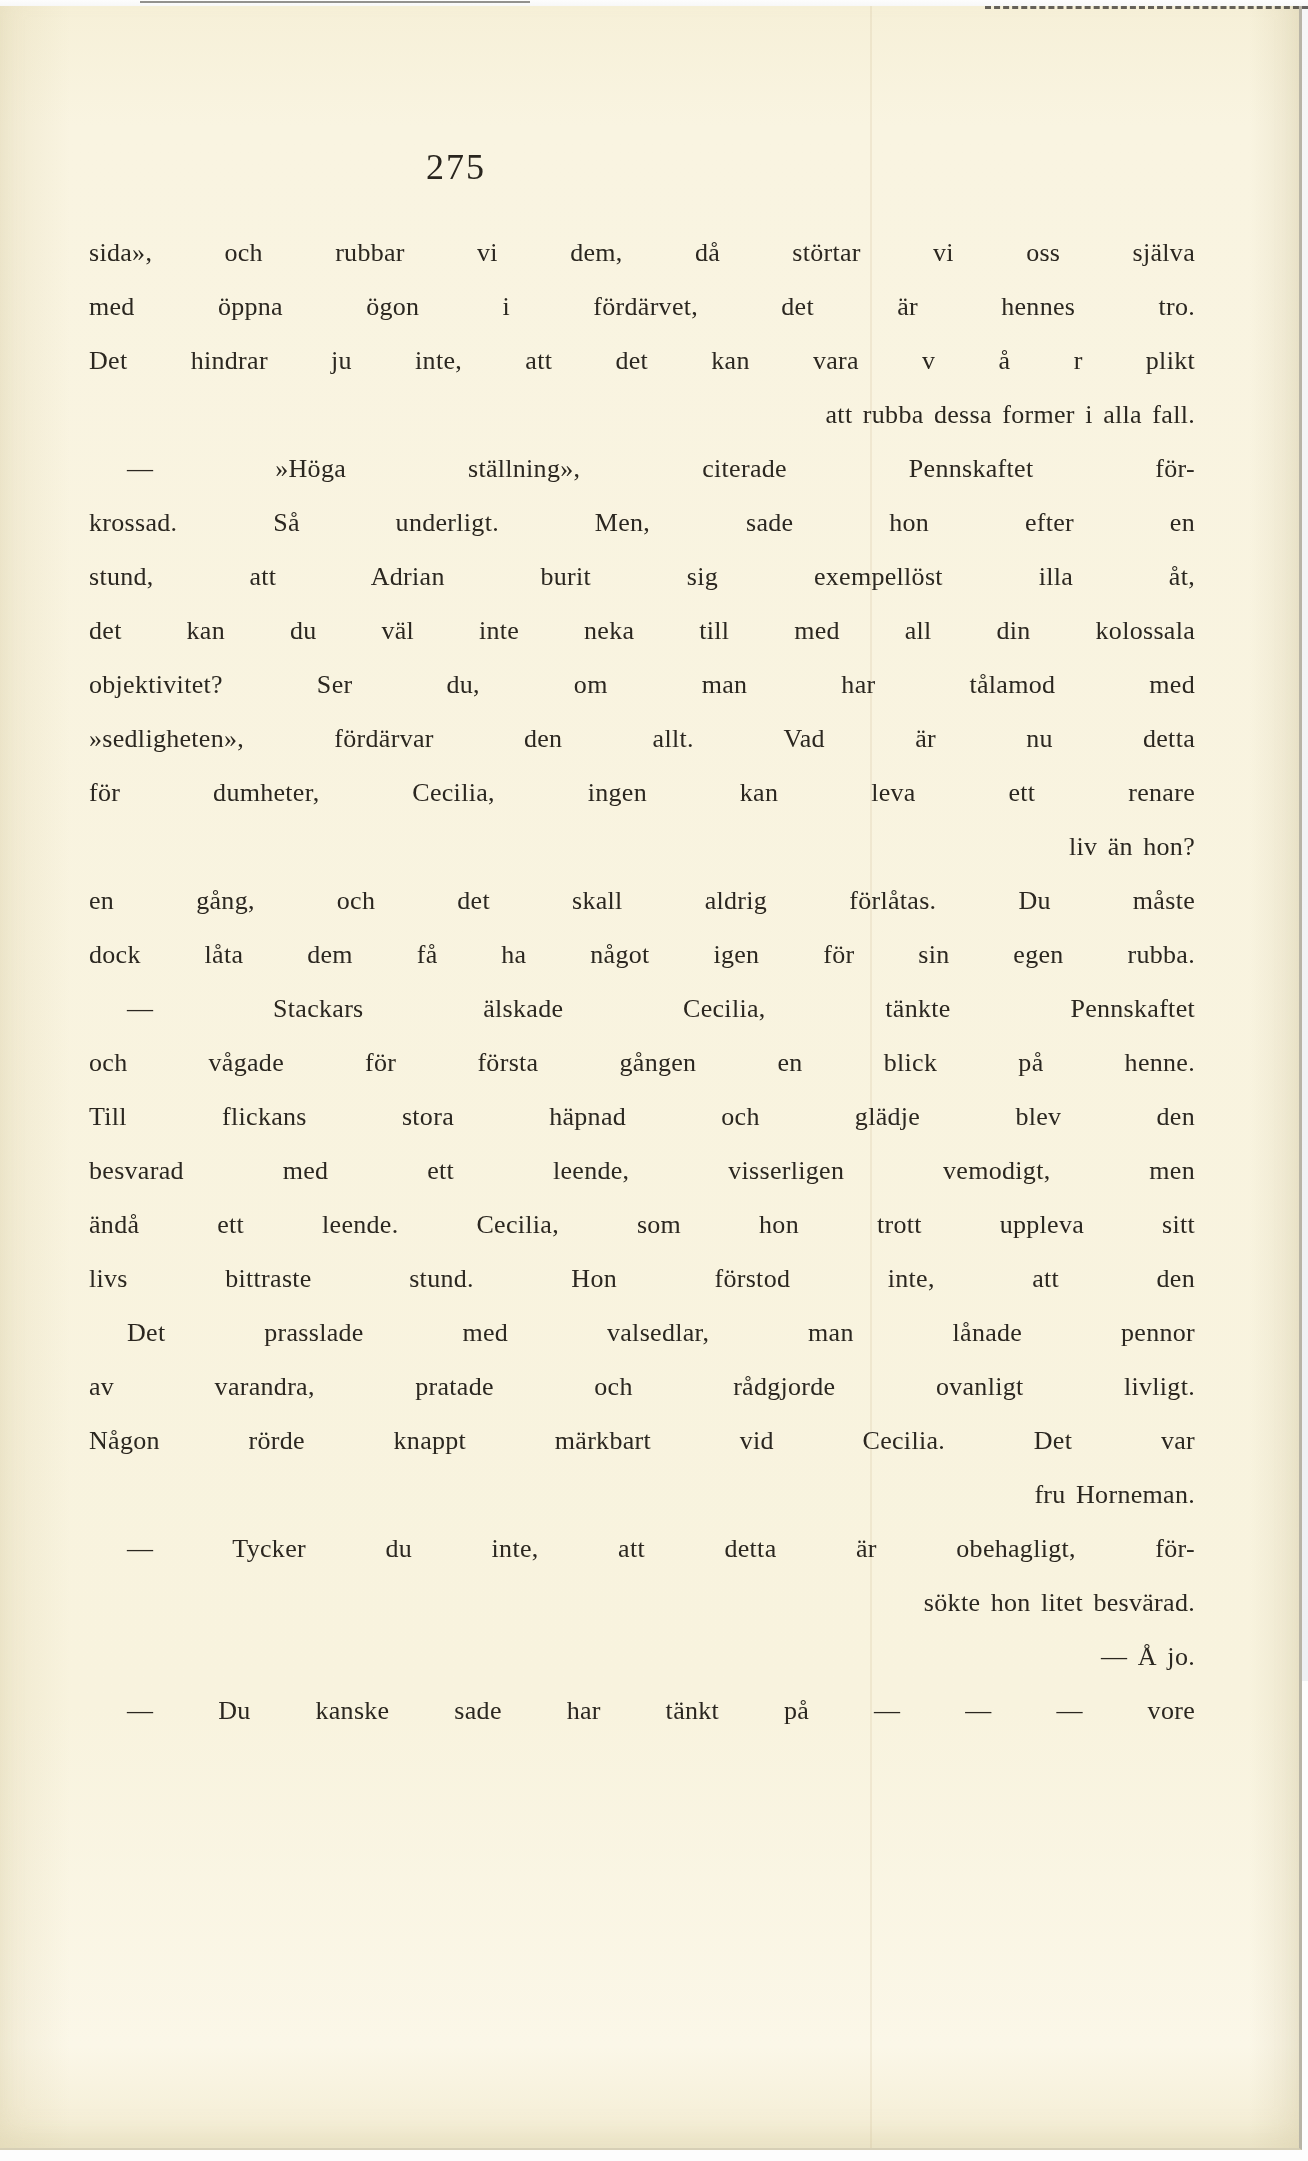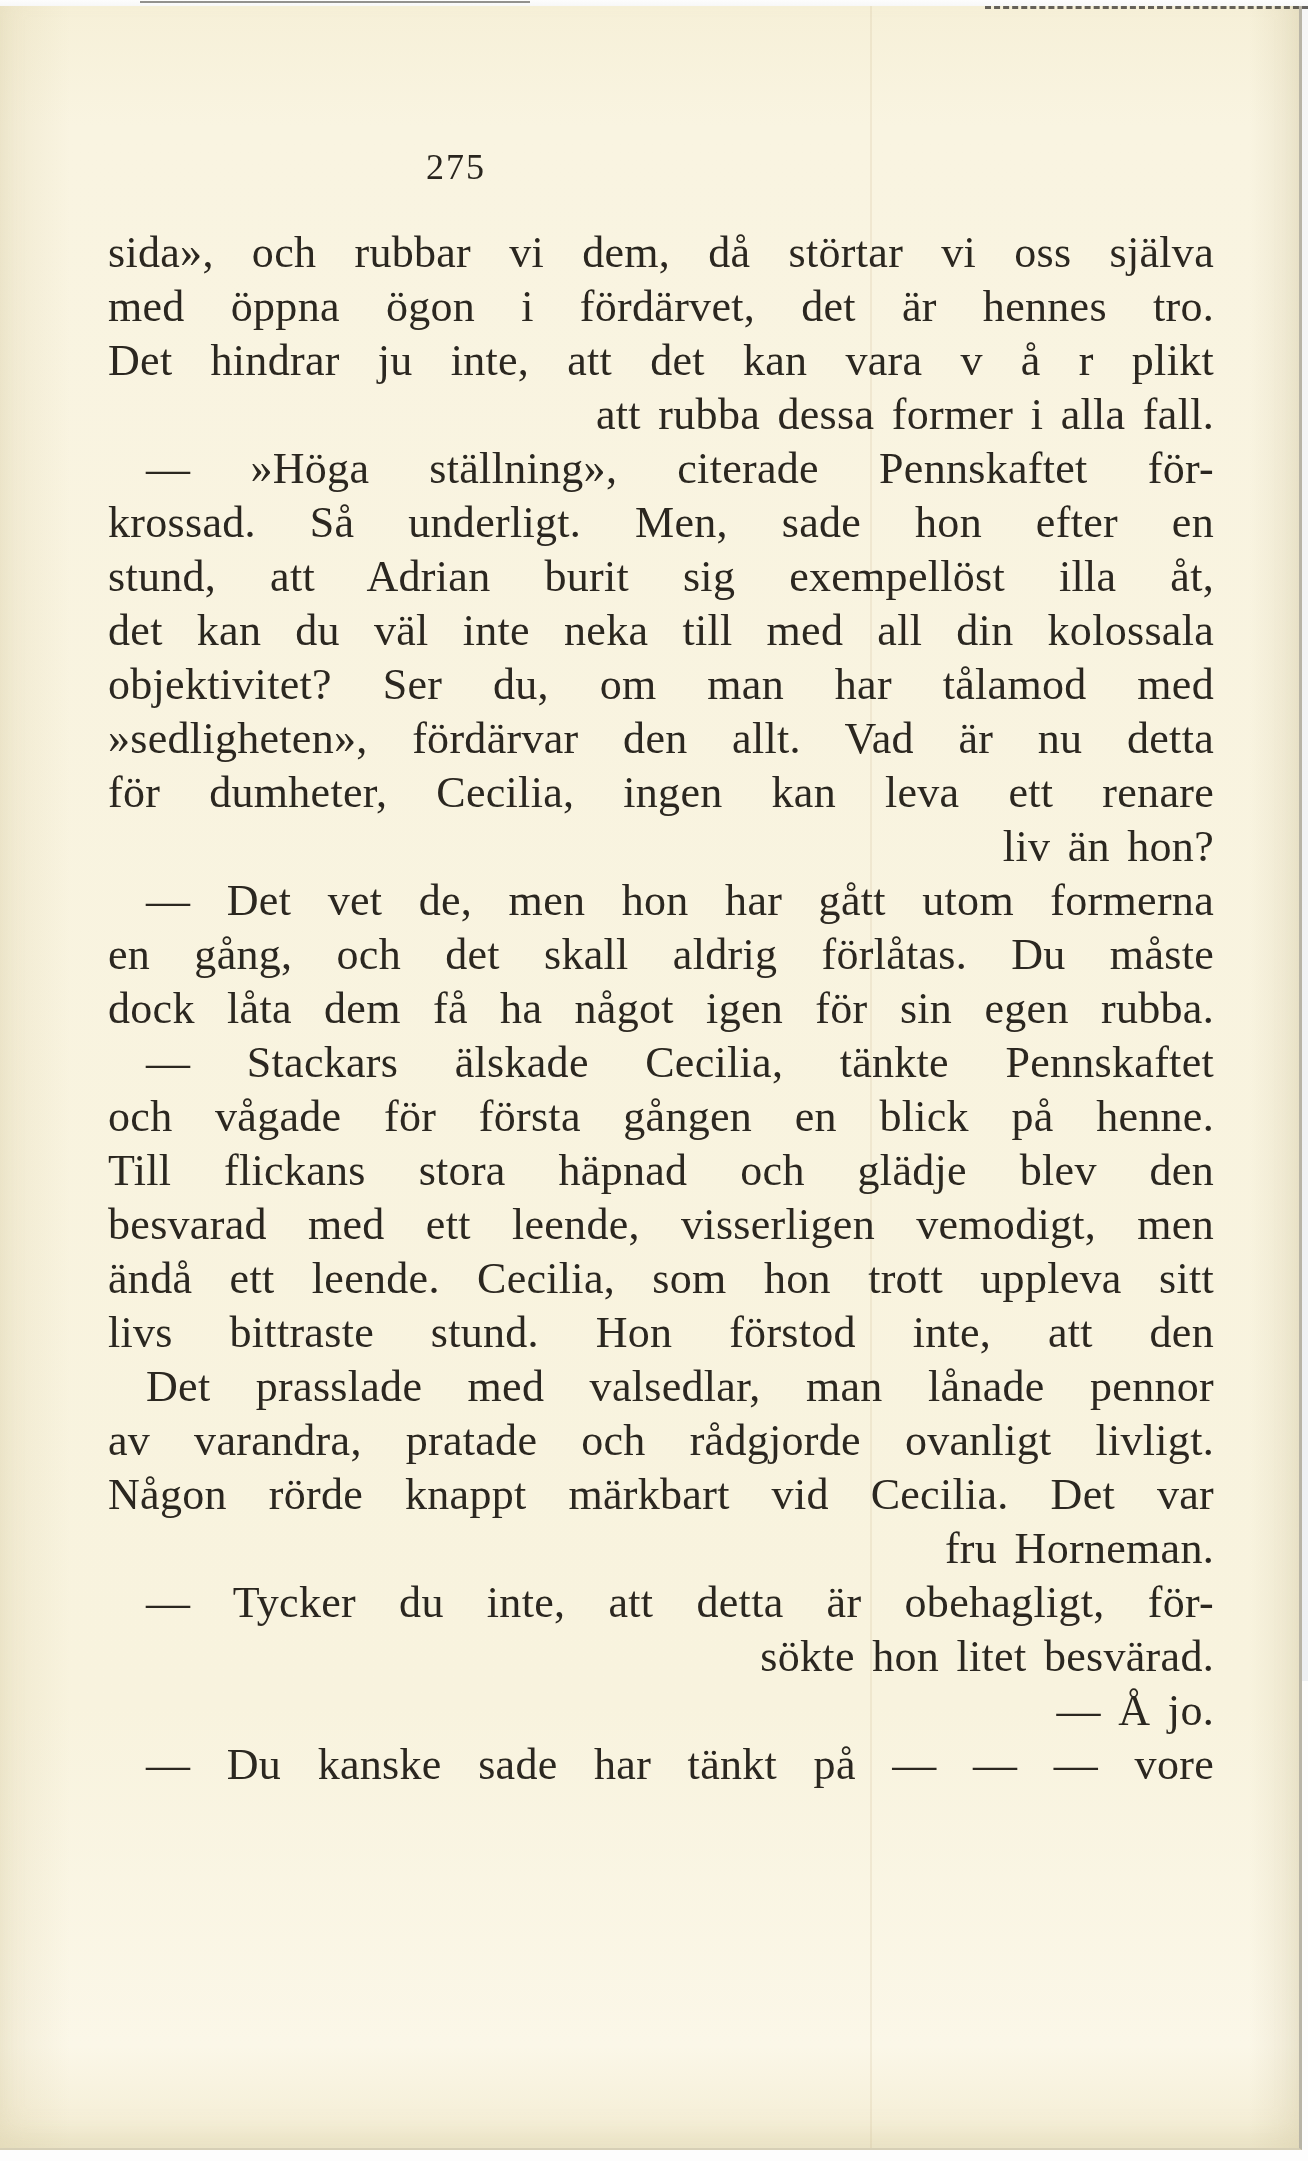--- a/index.html
+++ b/index.html
@@ -63,25 +63,25 @@
     left: 0;
     top: 140px;
     width: 912px;
     text-align: center;
     font-size: 36px;
     letter-spacing: 2px;
     color: #29251e;
   }
   .text-block {
     position: absolute;
-    left: 108px;
+    left: 89px;
     top: 220px;
     width: 1106px;
     color: #2b2720;
-    font-size: 44px;
+    font-size: 26px;
     letter-spacing: 0.3px;
     word-spacing: 0.14em;
   }
   .line {
     height: 54px;
     line-height: 54px;
     text-align: right;
   }
   .line.just {
     text-align: justify;
@@ -104,21 +104,20 @@
         <div class="line just">Det hindrar ju inte, att det kan vara v å r plikt</div>
         <div class="line">att rubba dessa former i alla fall.</div>
         <div class="line just ind">— »Höga ställning», citerade Pennskaftet för-</div>
         <div class="line just">krossad. Så underligt. Men, sade hon efter en</div>
         <div class="line just">stund, att Adrian burit sig exempellöst illa åt,</div>
         <div class="line just">det kan du väl inte neka till med all din kolossala</div>
         <div class="line just">objektivitet? Ser du, om man har tålamod med</div>
         <div class="line just">»sedligheten», fördärvar den allt. Vad är nu detta</div>
         <div class="line just">för dumheter, Cecilia, ingen kan leva ett renare</div>
         <div class="line">liv än hon?</div>
-        <div class="line just ind">— Det vet de, men hon har gått utom formerna</div>
         <div class="line just">en gång, och det skall aldrig förlåtas. Du måste</div>
         <div class="line just">dock låta dem få ha något igen för sin egen rubba.</div>
         <div class="line just ind">— Stackars älskade Cecilia, tänkte Pennskaftet</div>
         <div class="line just">och vågade för första gången en blick på henne.</div>
         <div class="line just">Till flickans stora häpnad och glädje blev den</div>
         <div class="line just">besvarad med ett leende, visserligen vemodigt, men</div>
         <div class="line just">ändå ett leende. Cecilia, som hon trott uppleva sitt</div>
         <div class="line just">livs bittraste stund. Hon förstod inte, att den</div>
         <div class="line just ind">Det prasslade med valsedlar, man lånade pennor</div>
         <div class="line just">av varandra, pratade och rådgjorde ovanligt livligt.</div>

